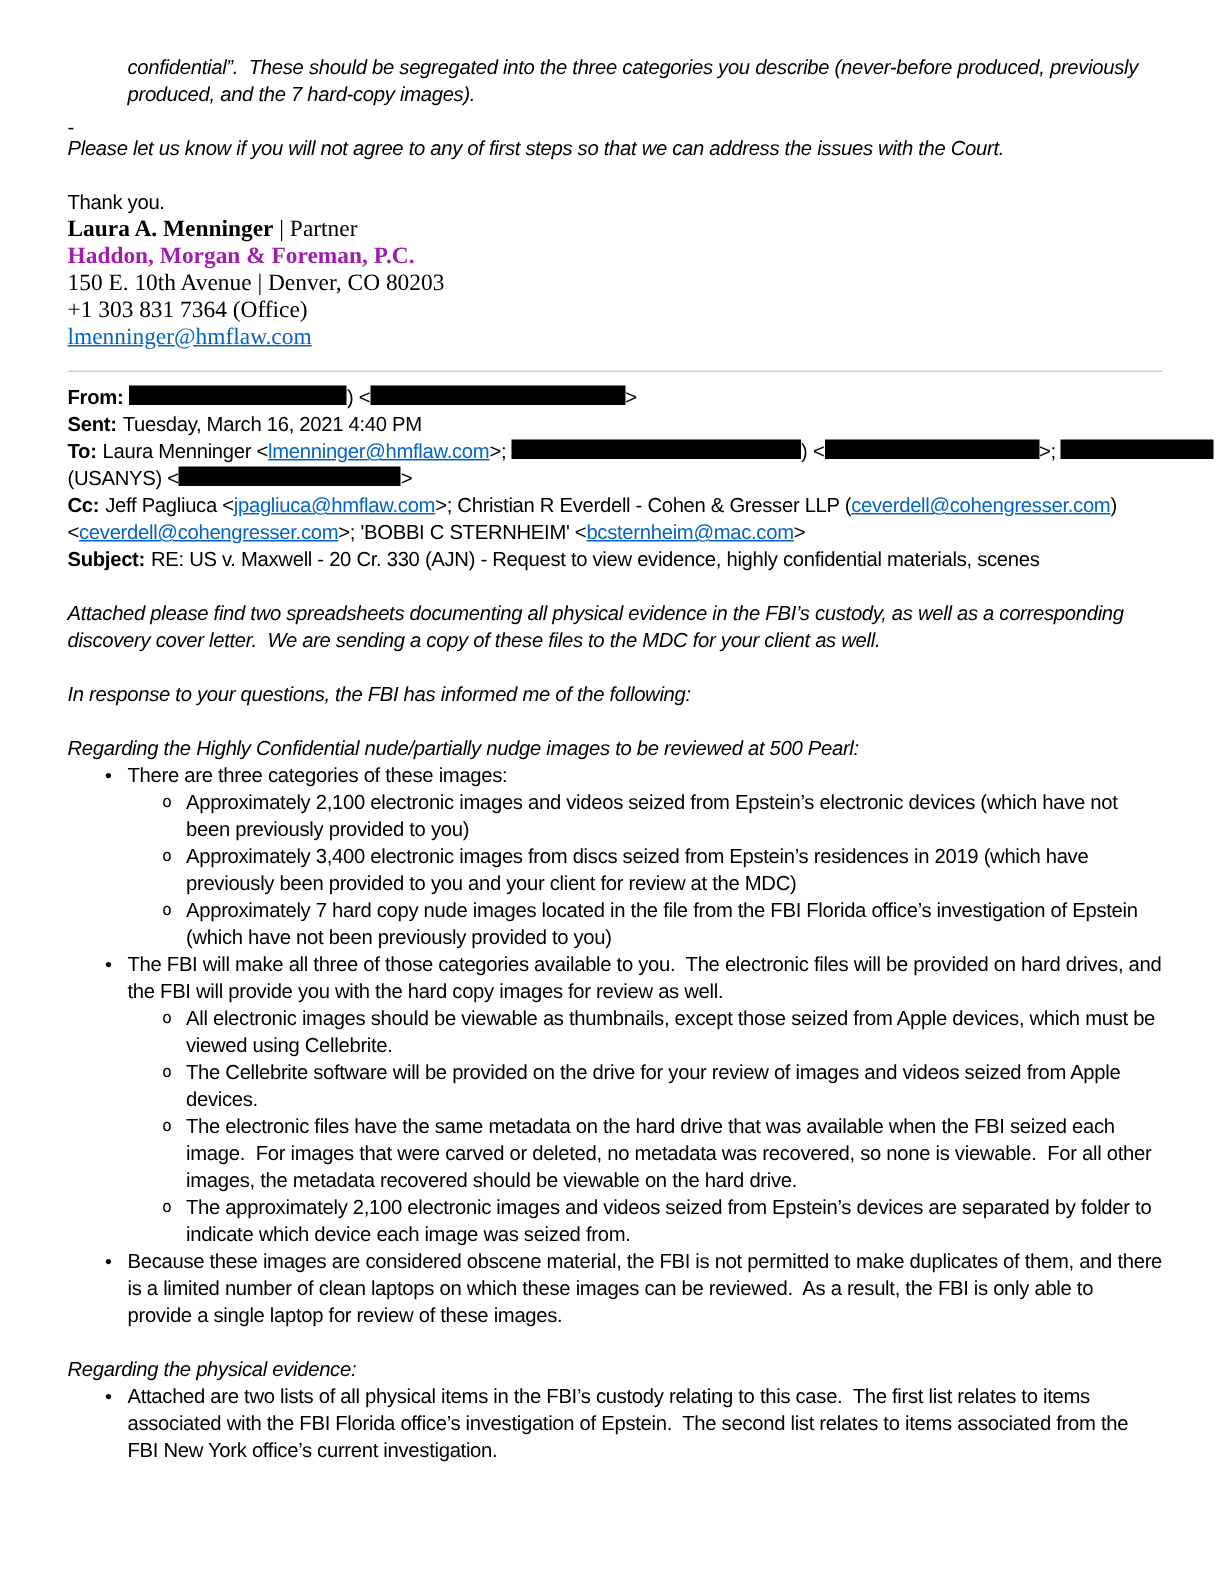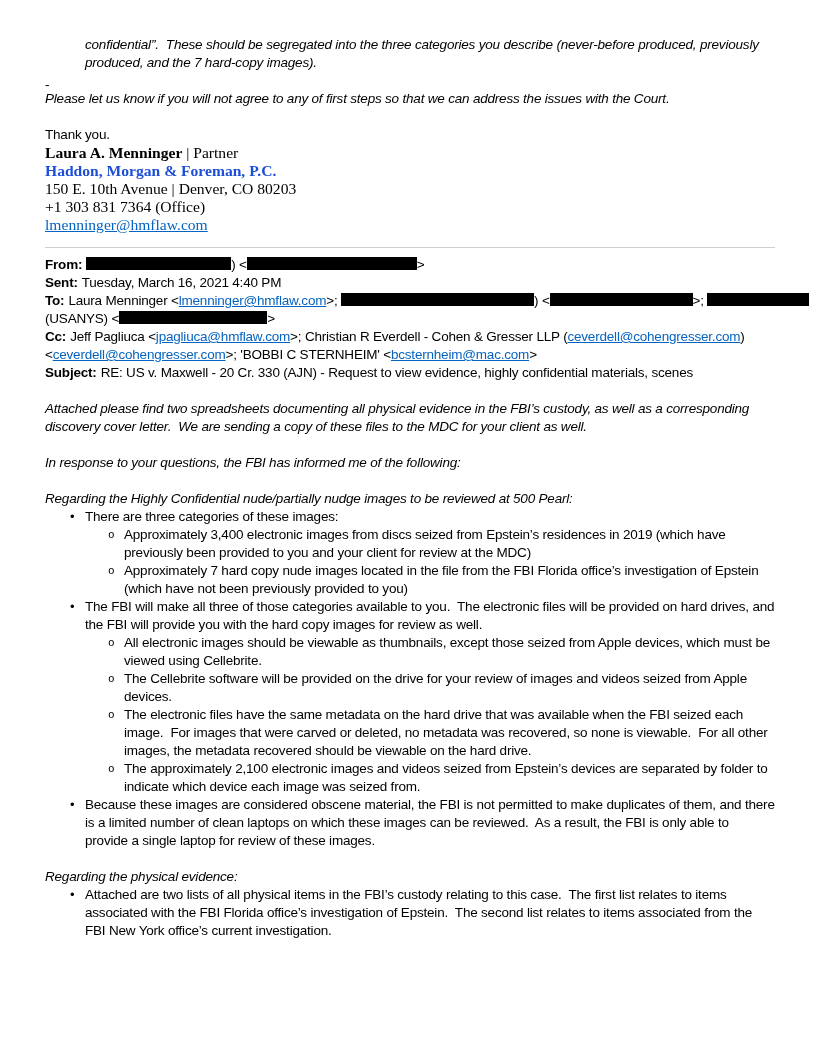--- a/index.html
+++ b/index.html
@@ -10,21 +10,21 @@
     font-size:13.5px;letter-spacing:-0.2px;line-height:18px;
     overflow:hidden;
   }
   .pre{white-space:pre-wrap;font-style:italic;}
   .quoted{margin-left:40px;}
   .dash-line{line-height:10px;margin-top:8px;}
   .mt18{margin-top:18px;}
   
   .sig{font-family:"Liberation Serif",serif;font-size:15.6px;letter-spacing:0;line-height:18px;}
   .sig-name{font-weight:bold;}
-  .sig-firm{font-weight:bold;color:#1d4ed8;}
+  .sig-firm{font-weight:bold;color:#a21caf;}
   .link{color:#0563C1;text-decoration:underline;cursor:pointer;}
   .sig .link{color:#0563C1;}
   
   .divider{border:none;border-top:1px solid #cfcfcf;margin:13px 0 8px 0;}
   
   .hline{white-space:pre;}
   .hlabel{font-weight:bold;margin-right:4px;}
   .redact{display:inline-block;background:#000;height:13px;vertical-align:-1px;}
   
   .b1{padding-left:40px;position:relative;white-space:pre-wrap;}
@@ -71,20 +71,21 @@
 
 
   <div class="mt18 pre">Attached please find two spreadsheets documenting all physical evidence in the FBI’s custody, as well as a corresponding discovery cover letter.  We are sending a copy of these files to the MDC for your client as well.</div>
 
   <div class="mt18 pre">In response to your questions, the FBI has informed me of the following:</div>
 
   <div class="mt18 pre">Regarding the Highly Confidential nude/partially nudge images to be reviewed at 500 Pearl:</div>
 
   <div>
     <div class="b1">There are three categories of these images:</div>
+    <div class="b2">Approximately 2,100 electronic images and videos seized from Epstein’s electronic devices (which have not been previously provided to you)</div>
     <div class="b2">Approximately 3,400 electronic images from discs seized from Epstein’s residences in 2019 (which have previously been provided to you and your client for review at the MDC)</div>
     <div class="b2">Approximately 7 hard copy nude images located in the file from the FBI Florida office’s investigation of Epstein (which have not been previously provided to you)</div>
     <div class="b1">The FBI will make all three of those categories available to you.  The electronic files will be provided on hard drives, and the FBI will provide you with the hard copy images for review as well.</div>
     <div class="b2">All electronic images should be viewable as thumbnails, except those seized from Apple devices, which must be viewed using Cellebrite.</div>
     <div class="b2">The Cellebrite software will be provided on the drive for your review of images and videos seized from Apple devices.</div>
     <div class="b2">The electronic files have the same metadata on the hard drive that was available when the FBI seized each image.  For images that were carved or deleted, no metadata was recovered, so none is viewable.  For all other images, the metadata recovered should be viewable on the hard drive.</div>
     <div class="b2">The approximately 2,100 electronic images and videos seized from Epstein’s devices are separated by folder to indicate which device each image was seized from.</div>
     <div class="b1">Because these images are considered obscene material, the FBI is not permitted to make duplicates of them, and there is a limited number of clean laptops on which these images can be reviewed.  As a result, the FBI is only able to provide a single laptop for review of these images.</div>
   </div>
 

